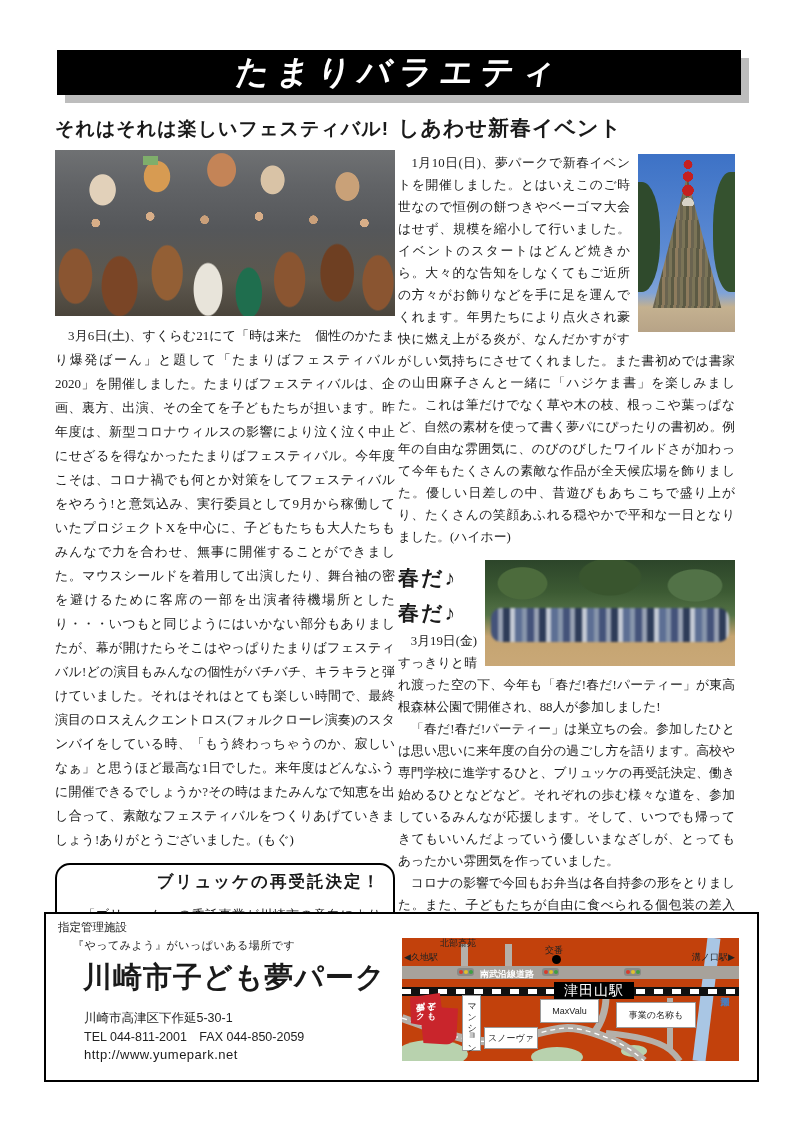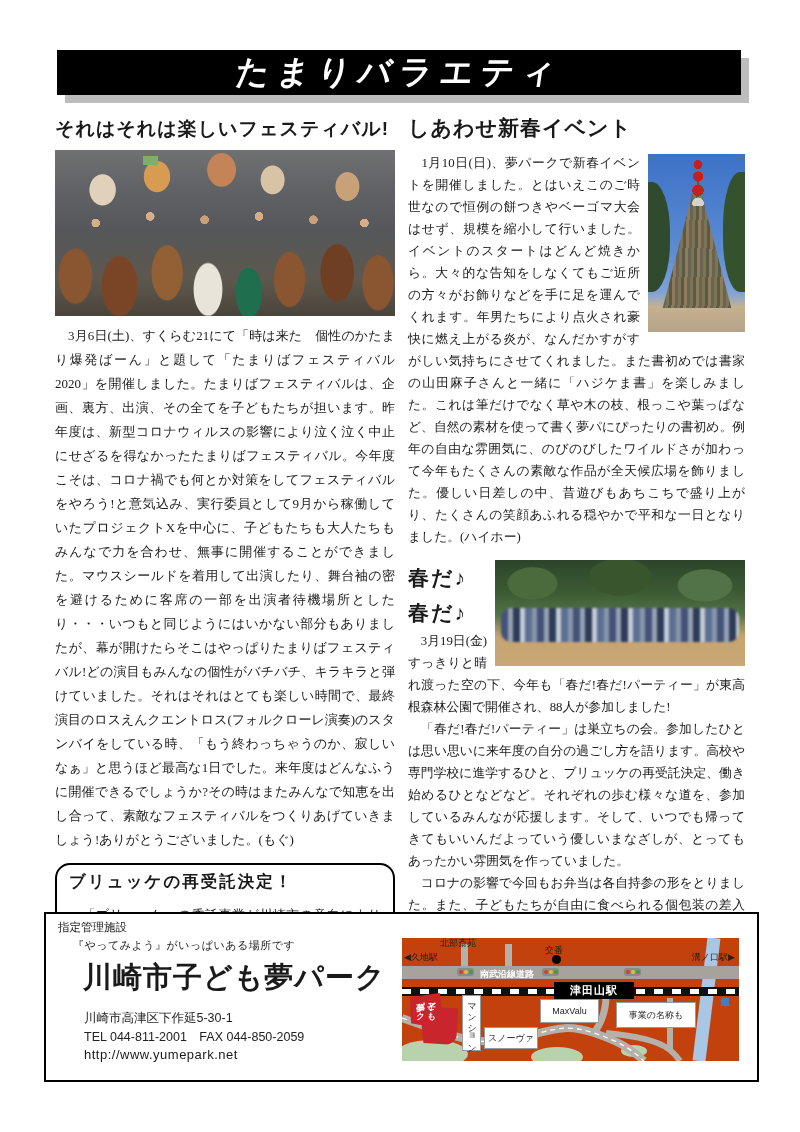--- a/index.html
+++ b/index.html
@@ -4,21 +4,21 @@
 <style>
   html,body{margin:0;padding:0;background:#e9e9e9;}
   #page{position:relative;width:800px;height:1132px;background:#ffffff;margin:0 auto;overflow:hidden;
         font-family:"Liberation Serif","DejaVu Serif",serif;color:#1a1a1a;}
   
   .banner{position:absolute;left:57px;top:50px;width:684px;height:45px;background:#000;
           box-shadow:8px 8px 0 #bdbdbd;display:flex;align-items:center;justify-content:center;}
   .banner-title{color:#fff;font-family:"Liberation Sans","DejaVu Sans",sans-serif;font-weight:bold;
           font-size:33px;letter-spacing:7px;transform:skewX(-8deg);}
   
-  .columns{position:absolute;left:55px;top:110px;width:690px;display:flex;gap:13px;}
+  .columns{position:absolute;left:55px;top:110px;width:690px;display:flex;gap:3px;}
   .col-left{width:340px;}
   .col-right{width:337px;}
   .article-heading{font-family:"Liberation Sans","DejaVu Sans",sans-serif;font-weight:bold;
           font-size:19px;letter-spacing:1px;margin:6px 0 8px 0;}
   .article-heading.big{font-size:21px;margin:4px 0 10px 0;}
   .body-l{font-size:13px;line-height:24px;text-align:justify;margin:8px 0 0 0;}
   .body-r{font-size:12.8px;line-height:22px;text-align:justify;margin:0 0 0 0;}
   .body-r + .body-r{margin-top:0;}
   
   .photo{position:relative;overflow:hidden;}
@@ -62,21 +62,21 @@
      background:linear-gradient(180deg,#2c452a 0%,#3c5a33 30%,#557347 52%,#c5a471 72%,#c9a877 100%);}
   .photo-park .canopy{position:absolute;inset:0;background:
      radial-gradient(40px 26px at 15% 22%,#4c6b3c 0 60%,transparent 64%),
      radial-gradient(50px 30px at 50% 16%,#39552e 0 60%,transparent 64%),
      radial-gradient(44px 26px at 84% 24%,#527247 0 60%,transparent 64%);}
   .photo-park .crowd{position:absolute;left:6px;right:6px;top:48px;height:34px;border-radius:10px;
      filter:blur(1.2px);background:
      repeating-linear-gradient(90deg,#44537a 0 7px,#97a0b2 7px 12px,#2e3c59 12px 19px,#c3c9d4 19px 24px,#5d6f94 24px 31px,#8795ab 31px 36px);}
   
   .notice-box{margin-top:11px;border:2.5px solid #000;border-radius:15px;padding:4px 12px 9px 12px;}
-  .notice-heading{text-align:left;font-weight:bold;font-size:16.5px;letter-spacing:2px;margin:2px 0 12px 0;
+  .notice-heading{text-align:right;font-weight:bold;font-size:16.5px;letter-spacing:2px;margin:2px 0 12px 0;
      font-family:"Liberation Serif","DejaVu Serif",serif;}
   .notice-body{font-size:12.8px;line-height:21px;text-align:justify;margin:0;}
   
   .spring{margin-top:12px;}
   .spring-heading{font-family:"Liberation Sans","DejaVu Sans",sans-serif;font-weight:bold;
      font-size:21px;line-height:35px;letter-spacing:2px;}
   .clearfix::after{content:"";display:block;clear:both;}
   
   .footer{position:absolute;left:44px;top:912px;width:711px;height:166px;border:2px solid #000;
      background:#fff;font-family:"Liberation Sans","DejaVu Sans",sans-serif;}
@@ -86,21 +86,21 @@
   .footer-address{position:absolute;left:38px;top:96px;font-size:12.5px;color:#222;}
   .footer-tel{position:absolute;left:38px;top:115px;font-size:12.5px;color:#222;}
   .footer-url{position:absolute;left:38px;top:133px;font-size:13px;letter-spacing:0.5px;}
   
   .map{position:absolute;right:18px;top:24px;width:337px;height:123px;background:#c2410c;overflow:hidden;
      font-family:"Liberation Sans","DejaVu Sans",sans-serif;}
   .map svg{position:absolute;inset:0;}
   .map-label{position:absolute;font-size:9px;color:#222;white-space:nowrap;}
   .map-label.road-name{color:#fff;font-weight:bold;}
   .station-box{position:absolute;left:152px;top:44px;width:80px;height:17px;background:#000;color:#fff;
-     font-size:11px;font-weight:bold;display:flex;align-items:center;justify-content:center;letter-spacing:1px;}
+     font-size:14px;font-weight:normal;display:flex;align-items:center;justify-content:center;letter-spacing:1px;}
   .map-box{position:absolute;background:#fff;border:1px solid #9a9a9a;color:#222;display:flex;
      align-items:center;justify-content:center;font-size:9px;white-space:nowrap;}
   .vtext{writing-mode:vertical-rl;text-orientation:upright;}
   .park-shape{position:absolute;left:8px;top:55px;width:48px;height:52px;background:#c9252c;
      border-radius:4px 10px 14px 3px;clip-path:polygon(0 8%,62% 0,66% 28%,100% 30%,96% 100%,28% 96%,24% 62%,2% 58%);}
   .park-label{position:absolute;left:14px;top:58px;color:#fff;font-size:8.5px;font-weight:bold;line-height:10px;
      display:flex;gap:1px;}
   .river-label{position:absolute;right:8px;top:52px;color:#4a7fc0;font-size:9px;font-weight:bold;}
   .koban-dot{position:absolute;left:150px;top:17px;width:9px;height:9px;border-radius:50%;background:#000;}
   .traffic{position:absolute;width:17px;height:8px;border-radius:3px;background:#8a8a86;display:flex;

